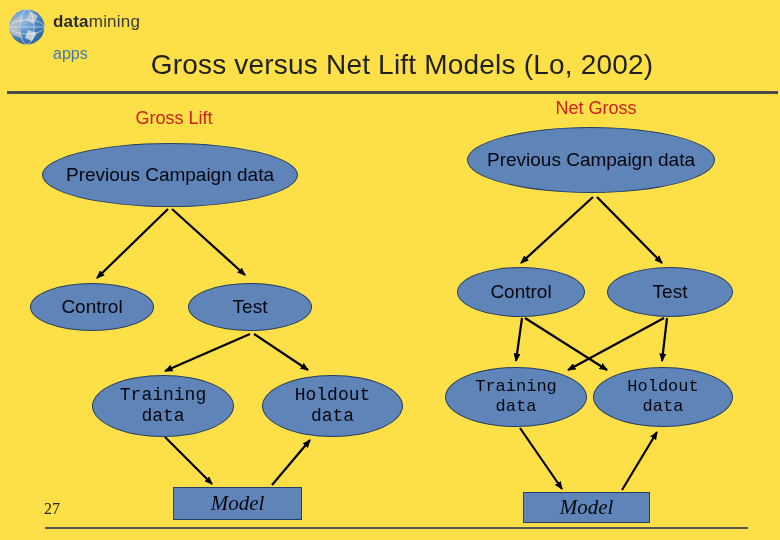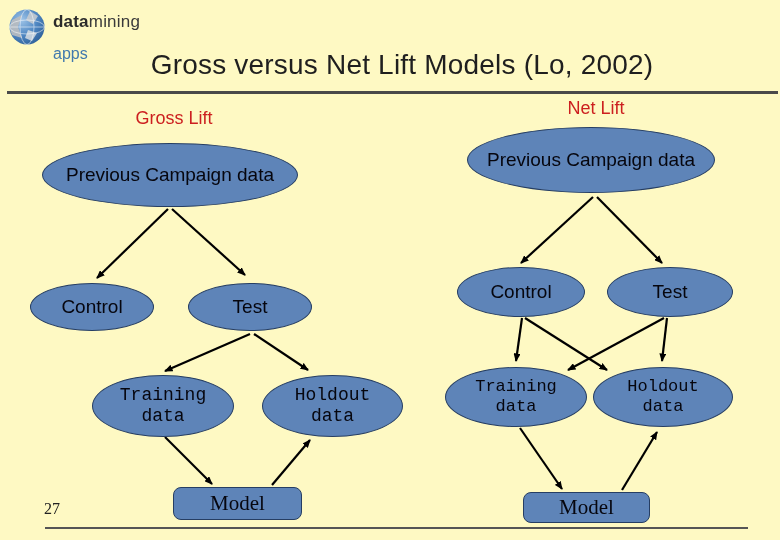--- a/index.html
+++ b/index.html
@@ -1,17 +1,17 @@
 <!DOCTYPE html>
 <html><head>
 <meta charset="utf-8">
 <style>
   html,body{margin:0;padding:0;}
   .slide{
-    position:relative;width:780px;height:540px;background:#fef9c3;overflow:hidden;
+    position:relative;width:780px;height:540px;background:#fde047;overflow:hidden;
     font-family:"Liberation Sans",sans-serif;
   }
   
   .logo{position:absolute;left:8px;top:8px;display:flex;align-items:flex-start;}
   .logo svg{display:block;}
   .brand{margin-left:7px;line-height:1;margin-top:5px;}
   .brand .line1{font-size:17px;color:#3a3a3a;letter-spacing:.2px;}
   .brand .line1 b{color:#2b2b2b;}
   .brand .line2{font-size:16px;color:#4179ad;margin-top:16px;}
   .title{
@@ -23,21 +23,21 @@
   .section-label{position:absolute;width:160px;text-align:center;font-size:18px;color:#cc1f1f;}
   .label-gross{left:94px;top:108px;}
   .label-net{left:516px;top:98px;}
   
   .node{
     position:absolute;display:flex;align-items:center;justify-content:center;
     text-align:center;box-sizing:border-box;color:#06060e;
     background:#5e84b8;border:1.6px solid #263e63;
   }
   .ellipse{border-radius:50%;}
-  .rect{border-radius:8px;}
+  .rect{border-radius:0;font-style:italic;}
   .model-text{font-family:"Liberation Serif",serif;font-size:21px;}
   .fs19{font-size:19px;}
   .fs18{font-size:18px;line-height:1.18;}
   .fs17{font-size:17px;line-height:1.18;}
   .wrap{display:inline-block;font-family:Liberation Mono, monospace;}
   
   .g-source  {left:42px; top:143px;width:256px;height:64px;}
   .g-control {left:30px; top:283px;width:124px;height:48px;}
   .g-test    {left:188px;top:283px;width:124px;height:48px;}
   .g-training{left:92px; top:375px;width:142px;height:62px;}
@@ -85,21 +85,21 @@
     <div class="brand">
       <div class="line1"><b>data</b><span>mining</span></div>
       <div class="line2">apps</div>
     </div>
   </div>
 
   <div class="title">Gross versus Net Lift Models (Lo, 2002)</div>
   <div class="title-rule"></div>
 
   <div class="section-label label-gross">Gross Lift</div>
-  <div class="section-label label-net">Net Lift</div>
+  <div class="section-label label-net">Net Gross</div>
 
   <svg class="edges" width="780" height="540" viewBox="0 0 780 540">
     <defs>
       <marker id="ah" markerWidth="9" markerHeight="7" refX="7.5" refY="3.5" orient="auto" markerUnits="userSpaceOnUse">
         <path d="M0,0 L8.5,3.5 L0,7 z" fill="#000"></path>
       </marker>
     </defs>
 
     <line x1="168" y1="209" x2="97" y2="278" marker-end="url(#ah)"></line>
     <line x1="172" y1="209" x2="245" y2="275" marker-end="url(#ah)"></line>

